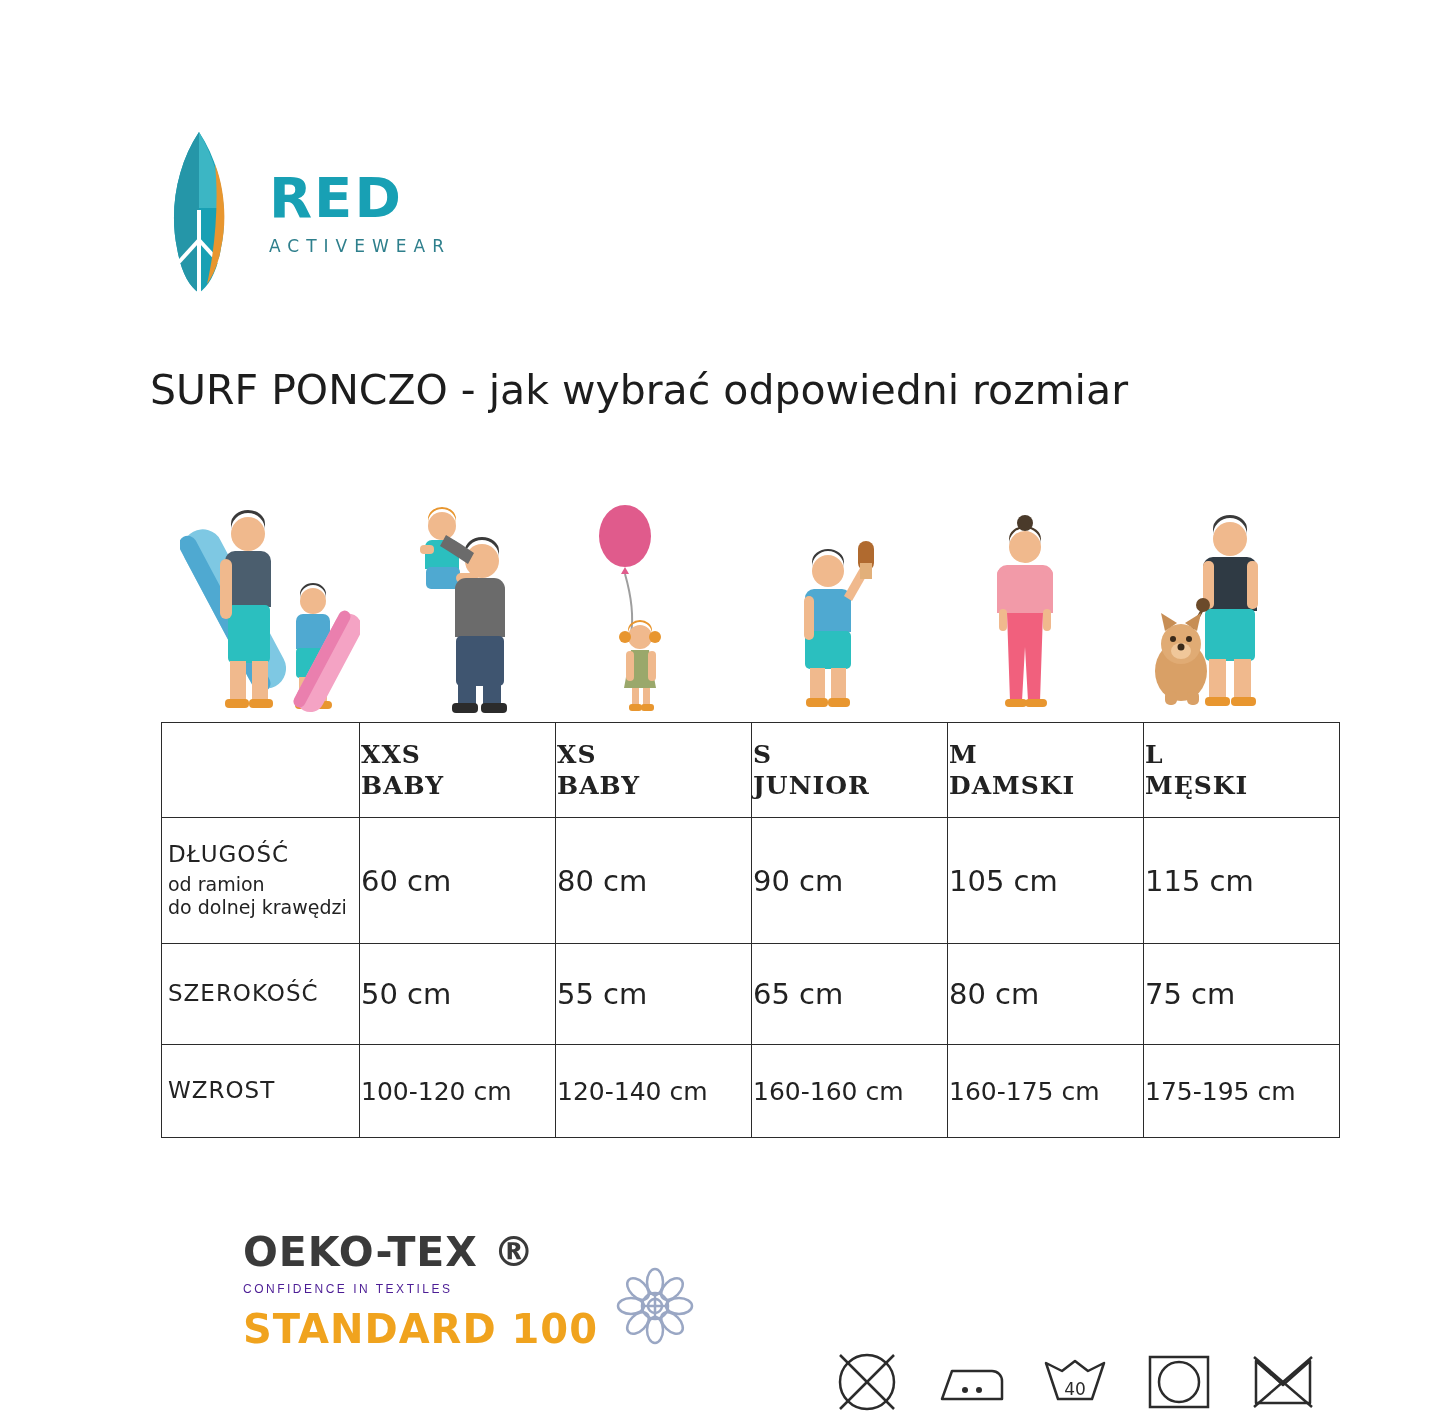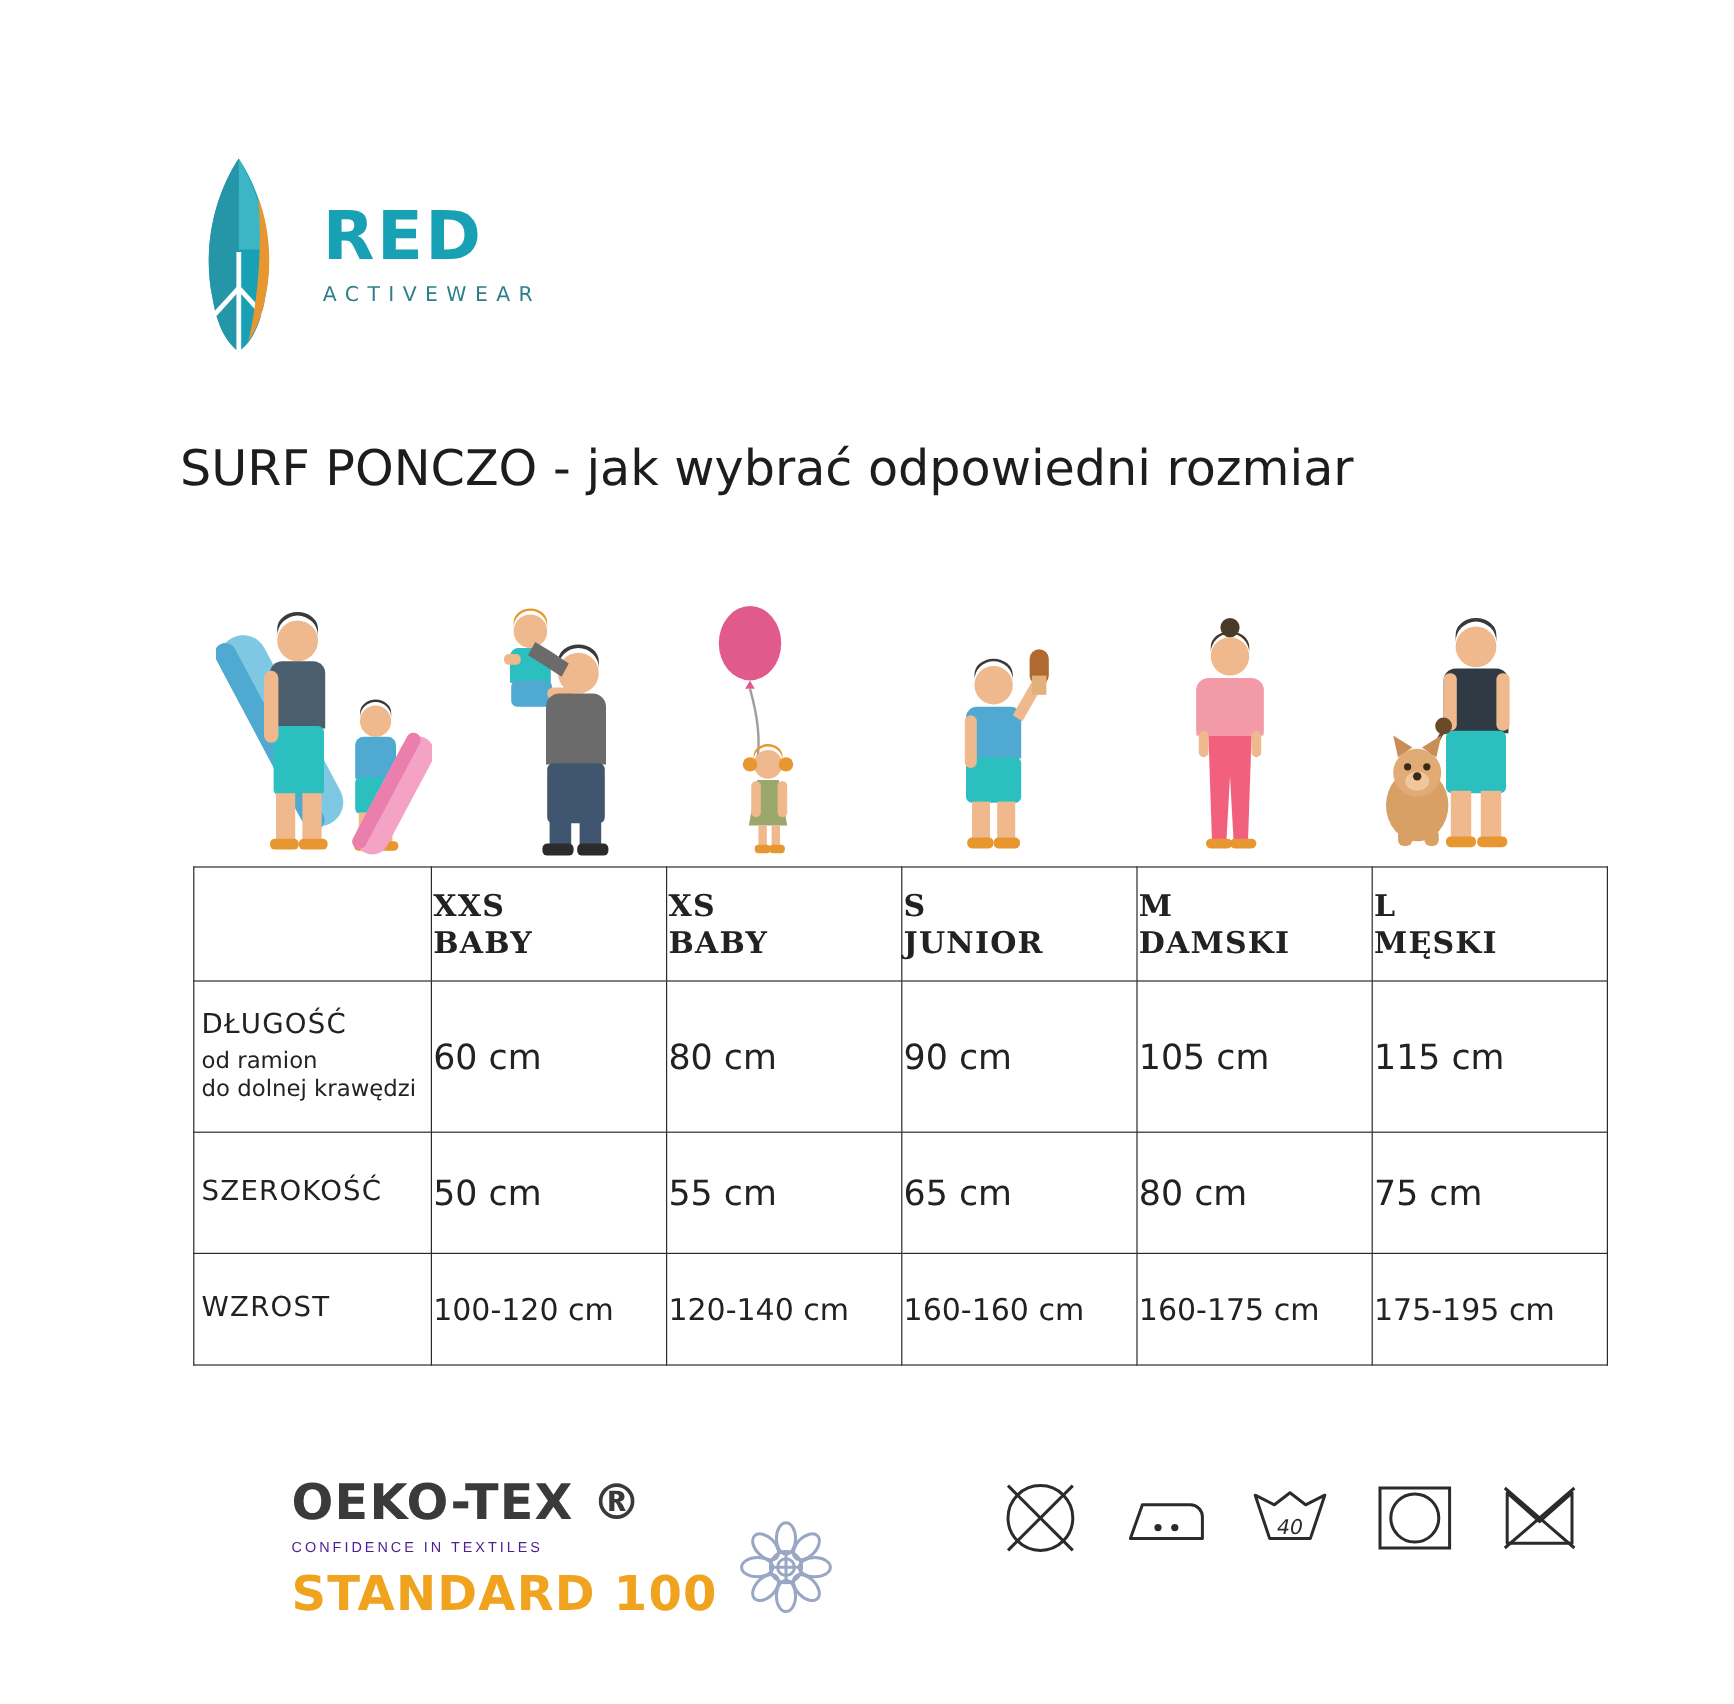--- a/index.html
+++ b/index.html
@@ -159,25 +159,24 @@
   .oeko-logo-mark {
     position: absolute;
     right: -40px;
     bottom: -6px;
   }
 
   
   .care-icons {
     position: absolute;
     left: 830px;
-    top: 1228px;
+    top: 1345px;
     display: flex;
     gap: 30px;
     align-items: flex-end;
-    font-style: italic;
   }
   .care-icon { width: 74px; height: 74px; }
 </style>
 </head>
 <body>
 
 <div class="logo-block">
   <div class="logo-mark">
     <svg width="72" height="165" viewBox="0 0 72 165">
       <path d="M36 2 C58 35 66 80 58 118 C54 142 46 156 36 163 C26 156 18 142 14 118 C6 80 14 35 36 2 Z" fill="#18a0b4"></path>

